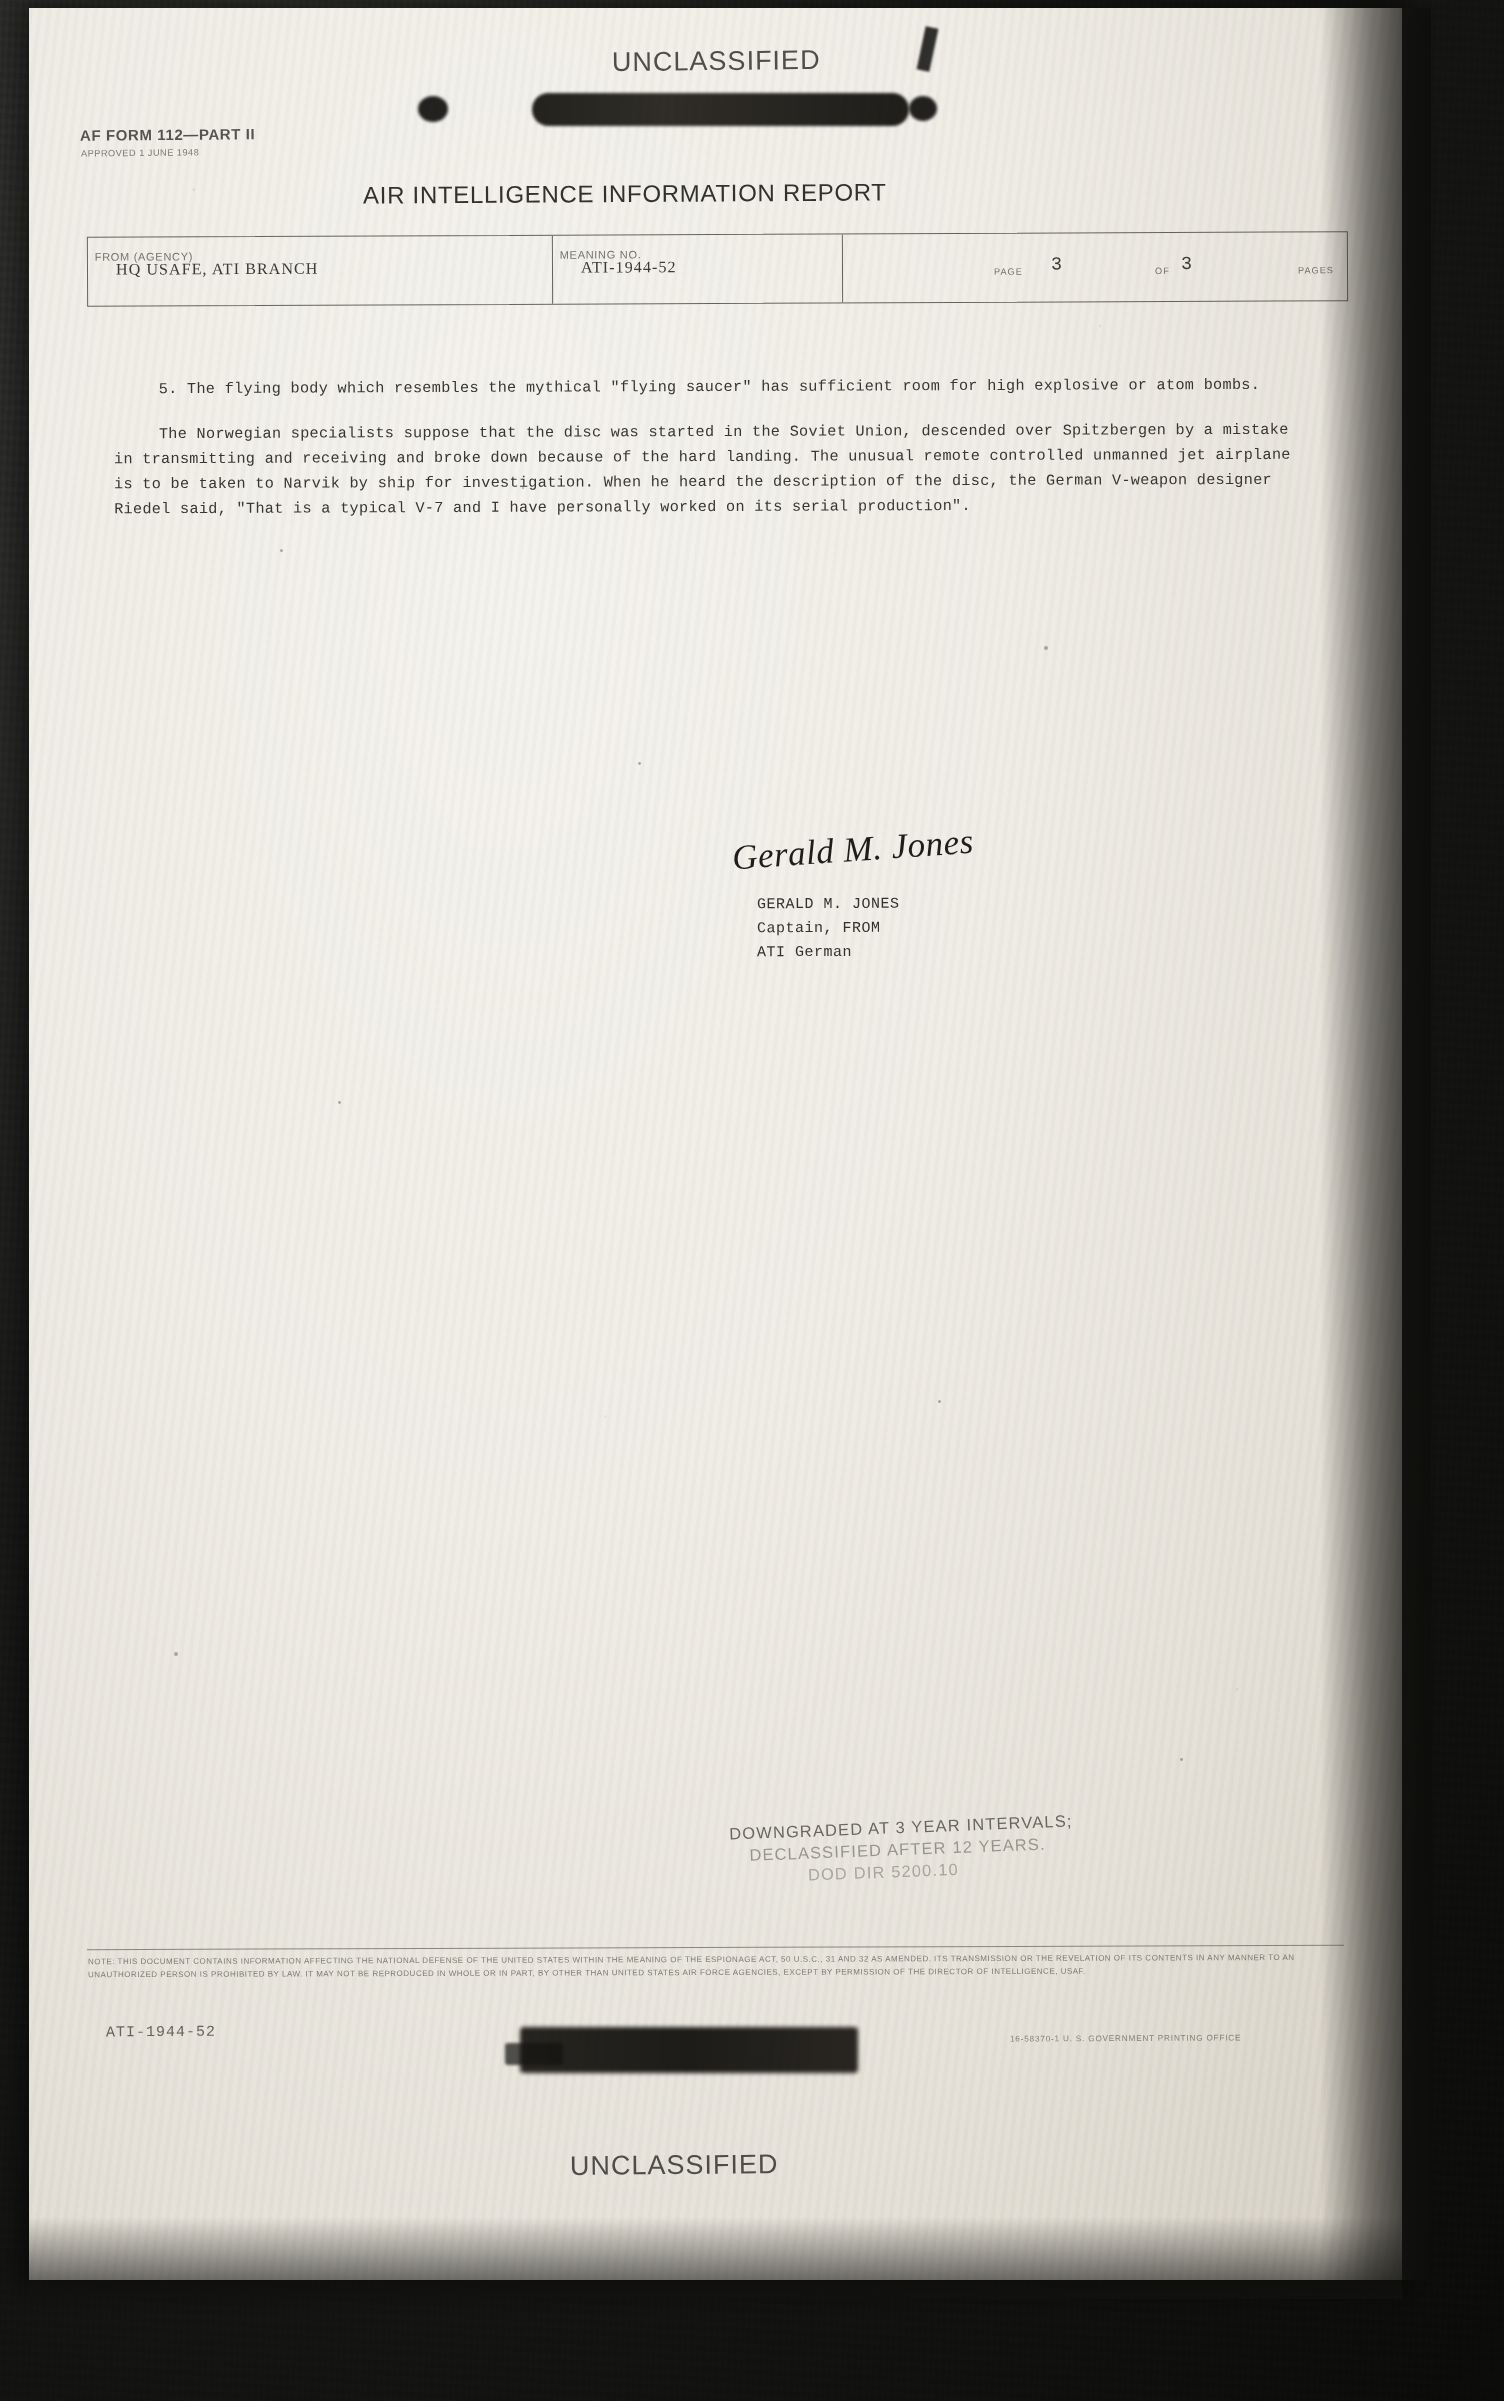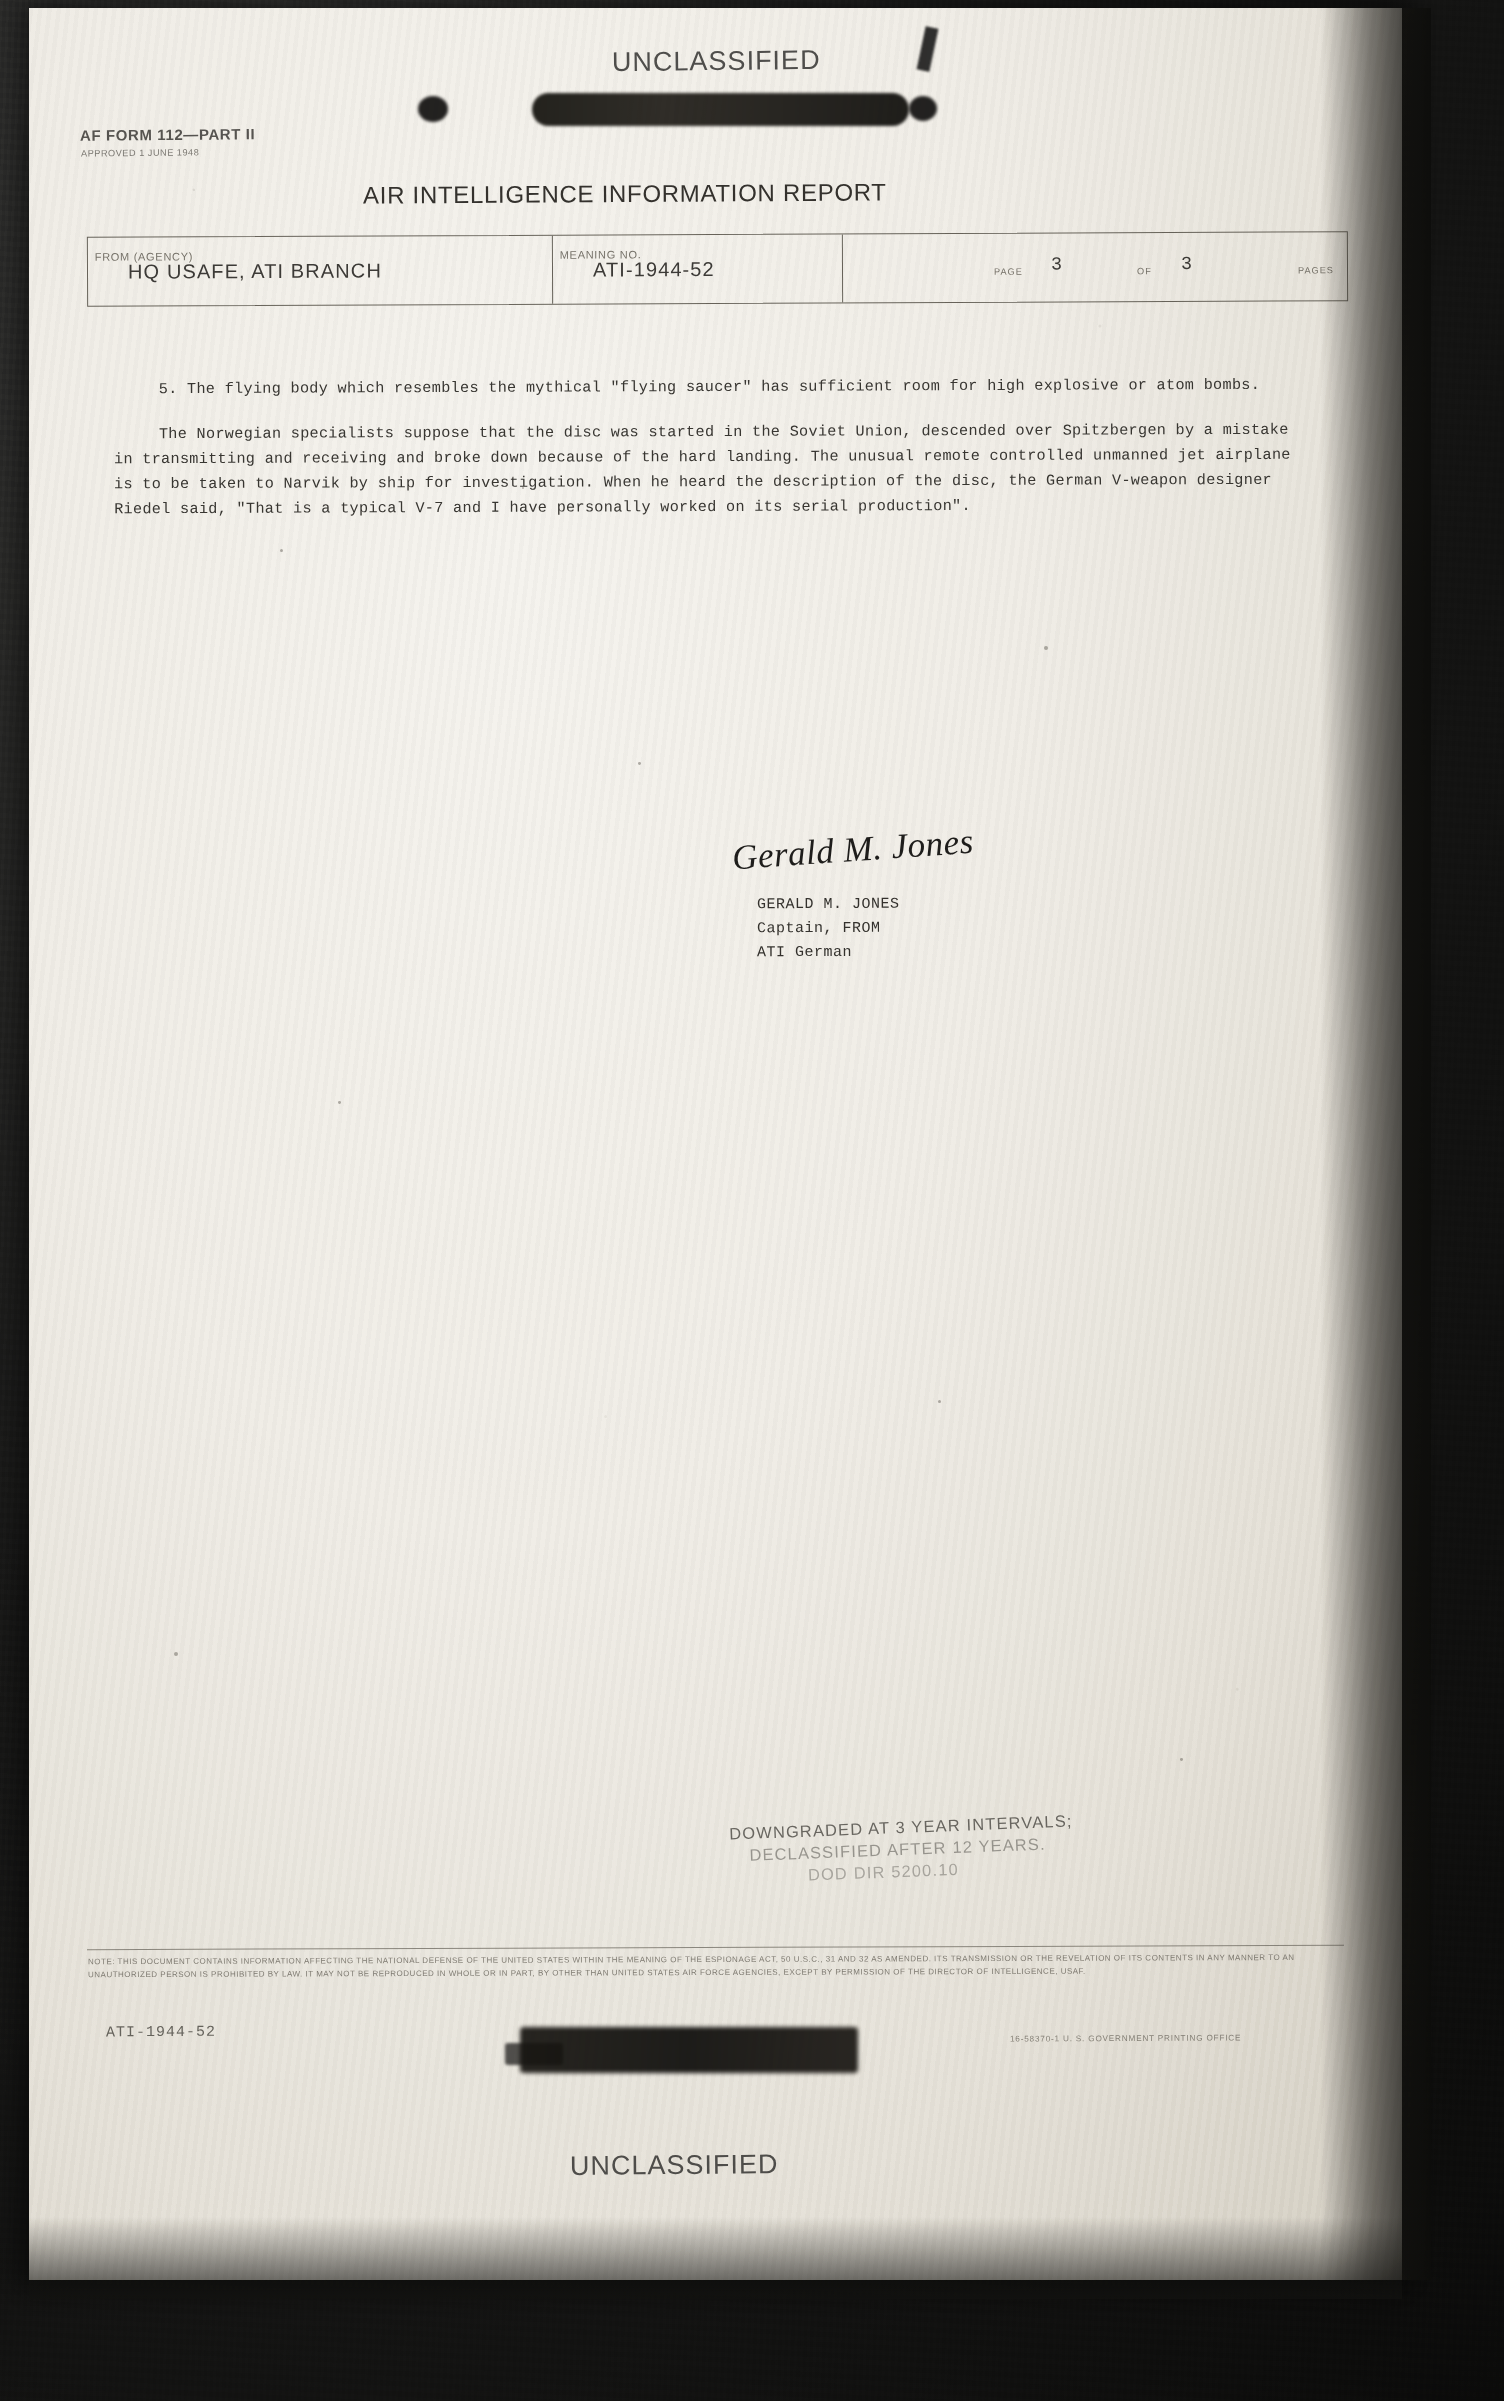--- a/index.html
+++ b/index.html
@@ -151,26 +151,26 @@
   .hdr-label {
     position: absolute;
     left: 6.8px;
     top: 13px;
     font-size: 11px;
     letter-spacing: 0.7px;
     color: #6b675e;
   }
   .hdr-value {
     position: absolute;
-    left: 40px;
+    left: 28px;
     top: 23px;
-    font-size: 20px;
+    font-size: 16px;
     letter-spacing: 1.1px;
     color: #2f2d2a;
-    font-family: Liberation Sans, sans-serif;
+    font-family: Liberation Serif, serif;
   }
   #cell-from { left: 0; width: 464px; }
   #cell-report { left: 464px; width: 290px; }
   #cell-page { left: 754px; width: 505px; }
 
   #page-num-row {
     position: absolute;
     left: 0; top: 0;
     width: 100%; height: 100%;
   }
@@ -184,21 +184,21 @@
   }
   .pg-val {
     position: absolute;
     top: 21px;
     font-size: 18.4px;
     color: #2f2d2a;
     font-family: "Liberation Mono", monospace;
   }
   #pg-lbl-page { left: 121px; }
   #pg-val-current { left: 208px; }
-  #pg-lbl-of { left: 264px; text-align: right; }
+  #pg-lbl-of { left: 282px; text-align: right; }
   #pg-val-total { left: 338px; }
   #pg-lbl-pages { left: 425px; }
 
   
   #body-text {
     position: absolute;
     left: 85px;
     top: 367px;
     width: 1199px;
     font-family: "Liberation Mono", monospace;

